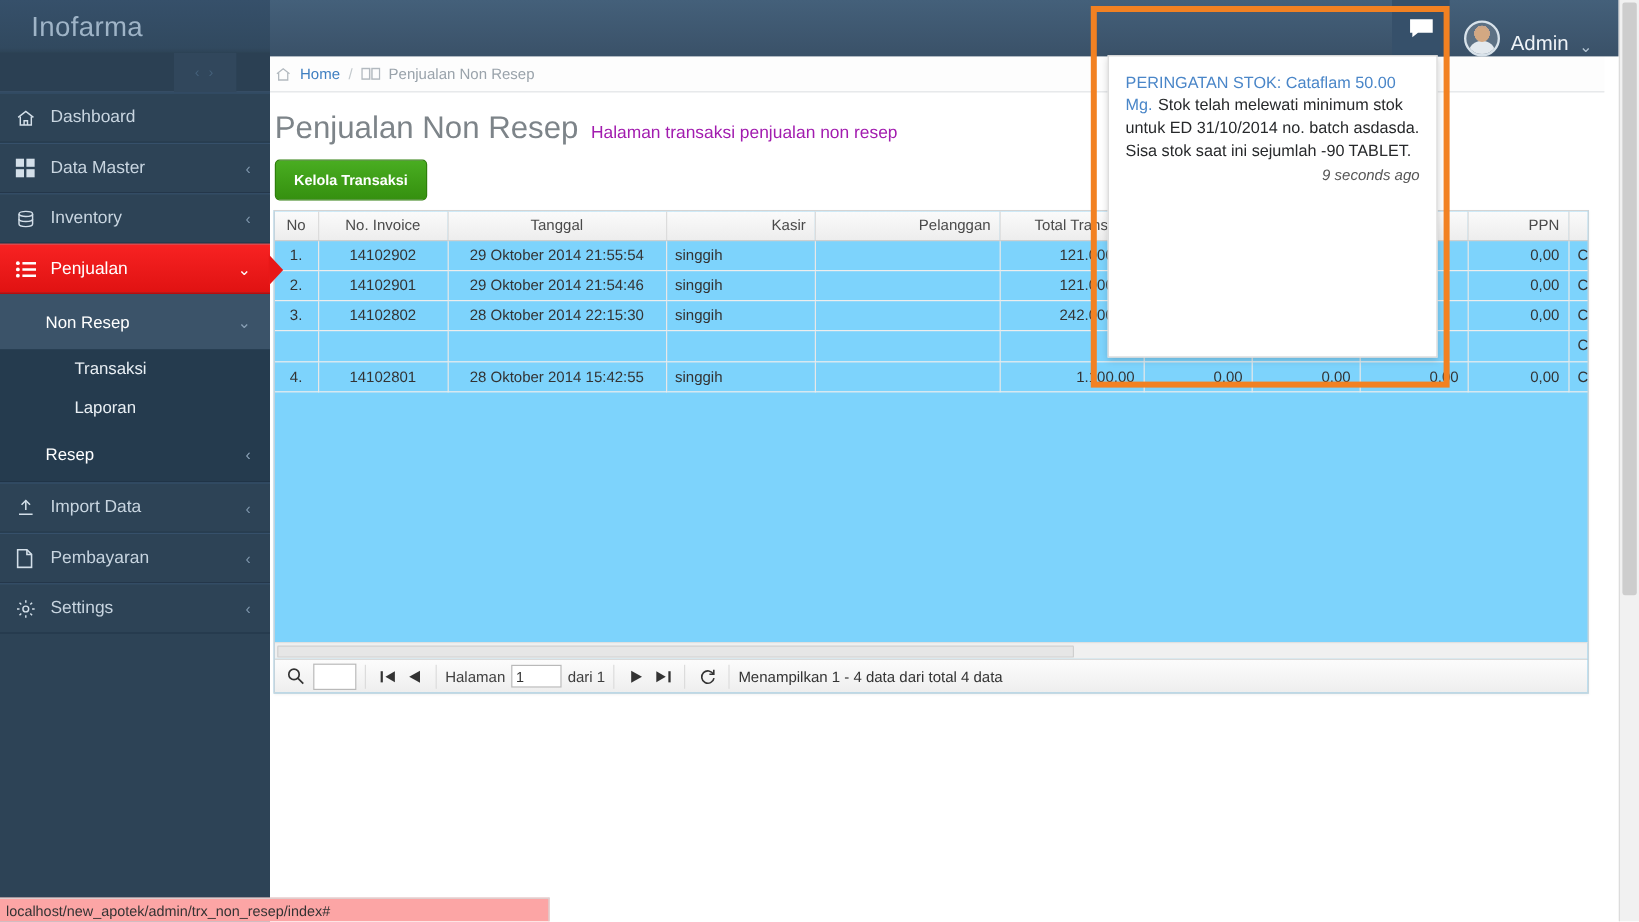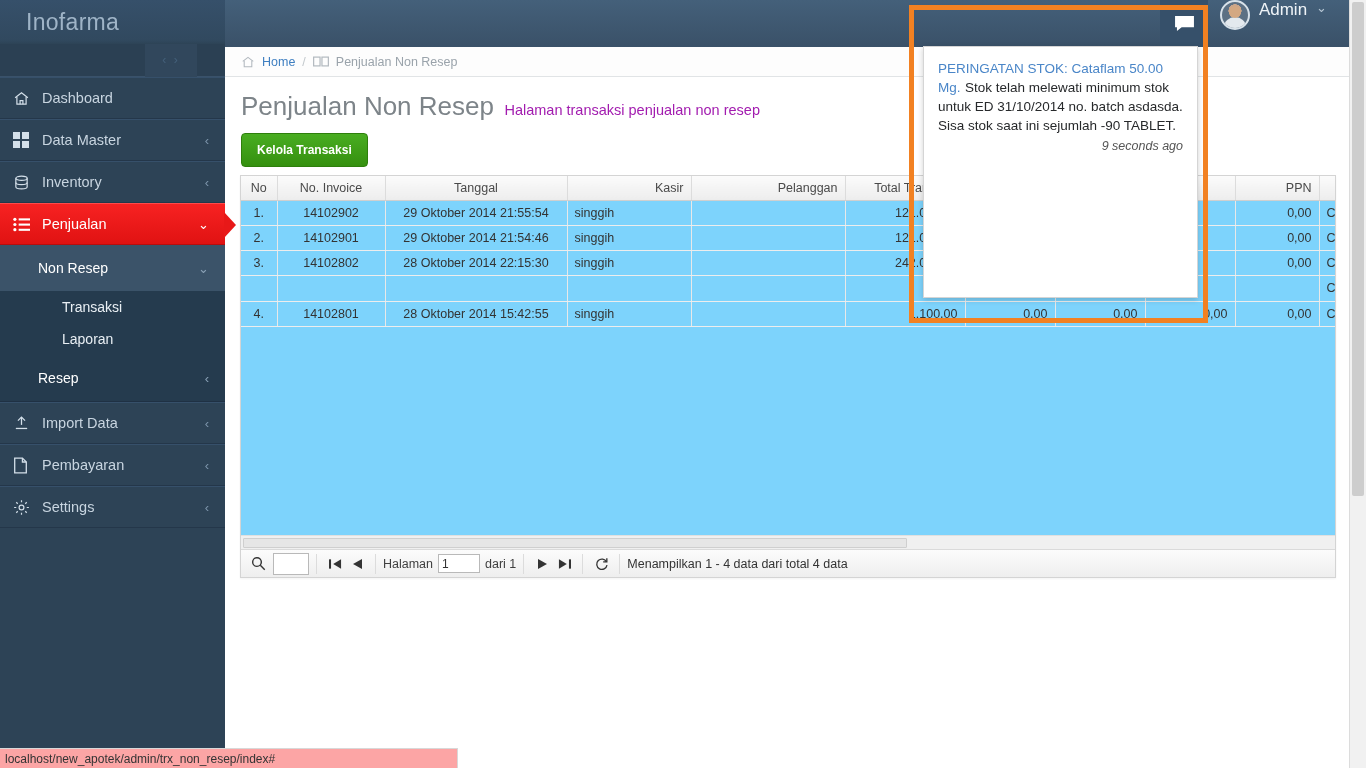--- a/index.html
+++ b/index.html
@@ -99,21 +99,21 @@
     z-index: 20;
   }
   #msg-btn {
     position: absolute; right: 141px; top: 0;
     width: 48px; height: 47px;
     display: flex; align-items: center; justify-content: center;
     background: #36506a; cursor: pointer;
   }
   #user-box {
     position: absolute; right: 18px; top: 0;
-    height: 47px; display: flex; align-items: flex-start; gap: 9px;
+    height: 47px; display: flex; align-items: flex-end; gap: 9px;
     cursor: pointer; padding-right: 4px;
   }
   .avatar {
     width: 30px; height: 30px; border-radius: 50%;
     background: radial-gradient(circle at 50% 34%, #caa68b 0 30%, #5d7184 31% 100%);
     border: 2px solid #d8e2ea; overflow: hidden; position: relative;
   }
   .avatar::after {
     content:""; position:absolute; left:50%; top:58%;
     width:22px; height:20px; transform:translateX(-50%);
@@ -122,21 +122,21 @@
   .avatar::before {
     content:""; position:absolute; left:50%; top:16%;
     width:12px; height:12px; transform:translateX(-50%);
     border-radius:50%; background:#d3a882; z-index:2;
   }
   #user-name { color:#eef3f7; font-size:17px; }
   #user-caret { color:#b6c6d4; font-size:13px; }
 
   
   #content {
-    position: absolute; left: 225px; top: 47px;
+    position: absolute; left: 213px; top: 47px;
     width: 1124px; height: 721px;
     background: #ffffff;
   }
   #breadcrumb {
     height: 30px; display: flex; align-items: center;
     padding-left: 16px; gap: 7px;
     font-size: 12.5px; color: #9aa3ab;
     border-bottom: 1px solid #e1e4e6;
     background: #fdfdfd;
   }

